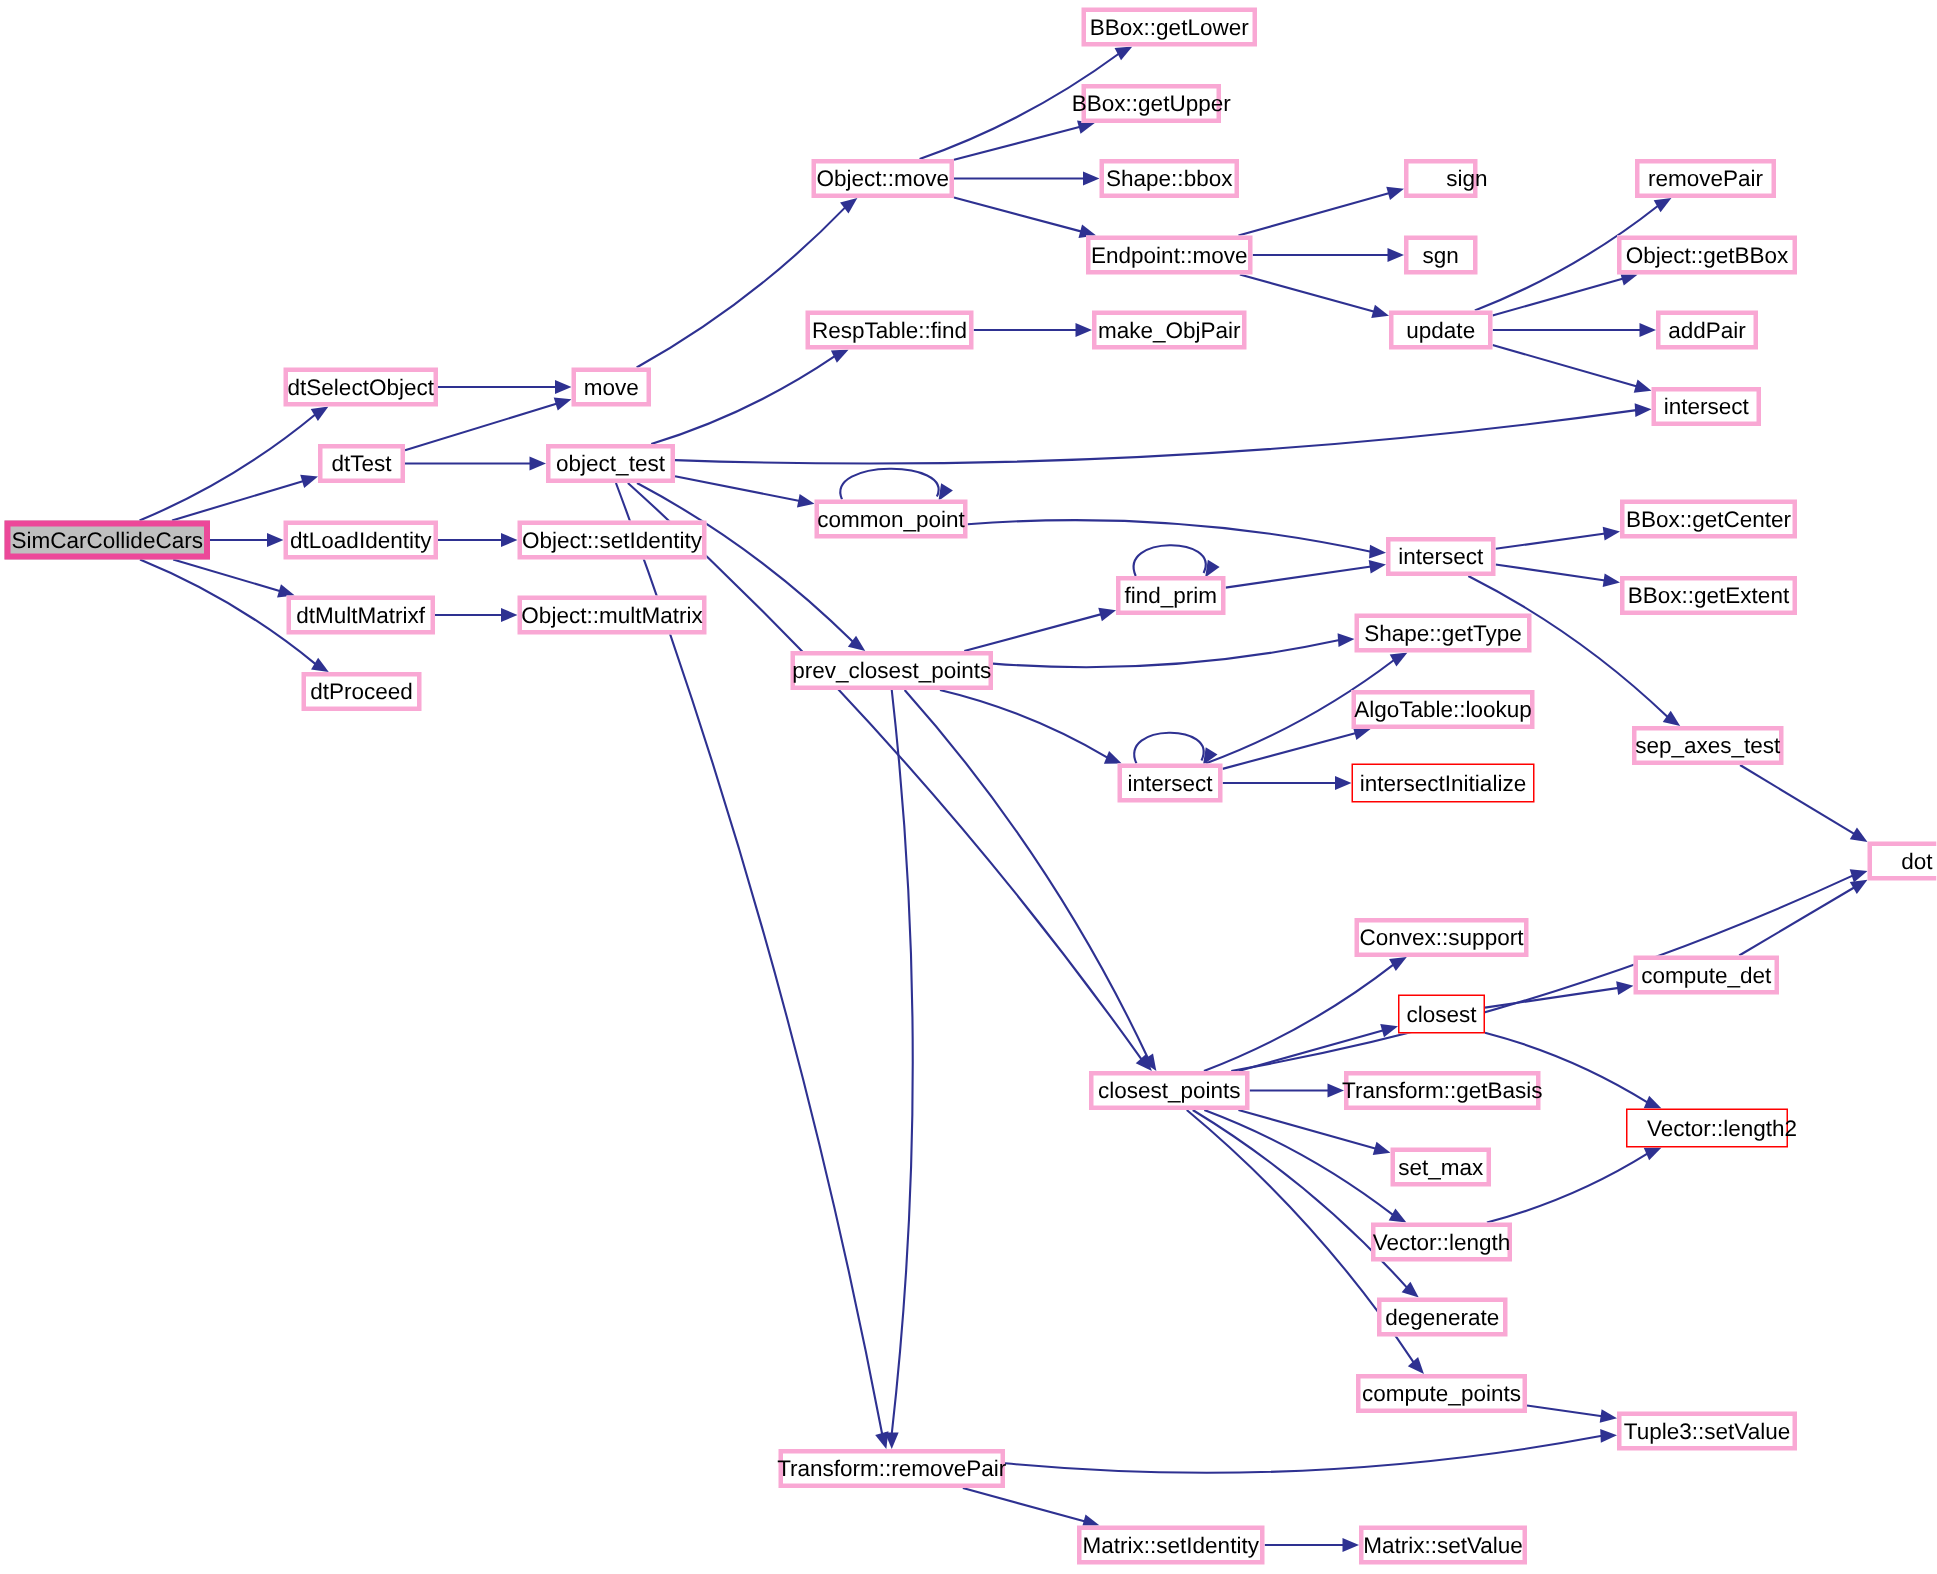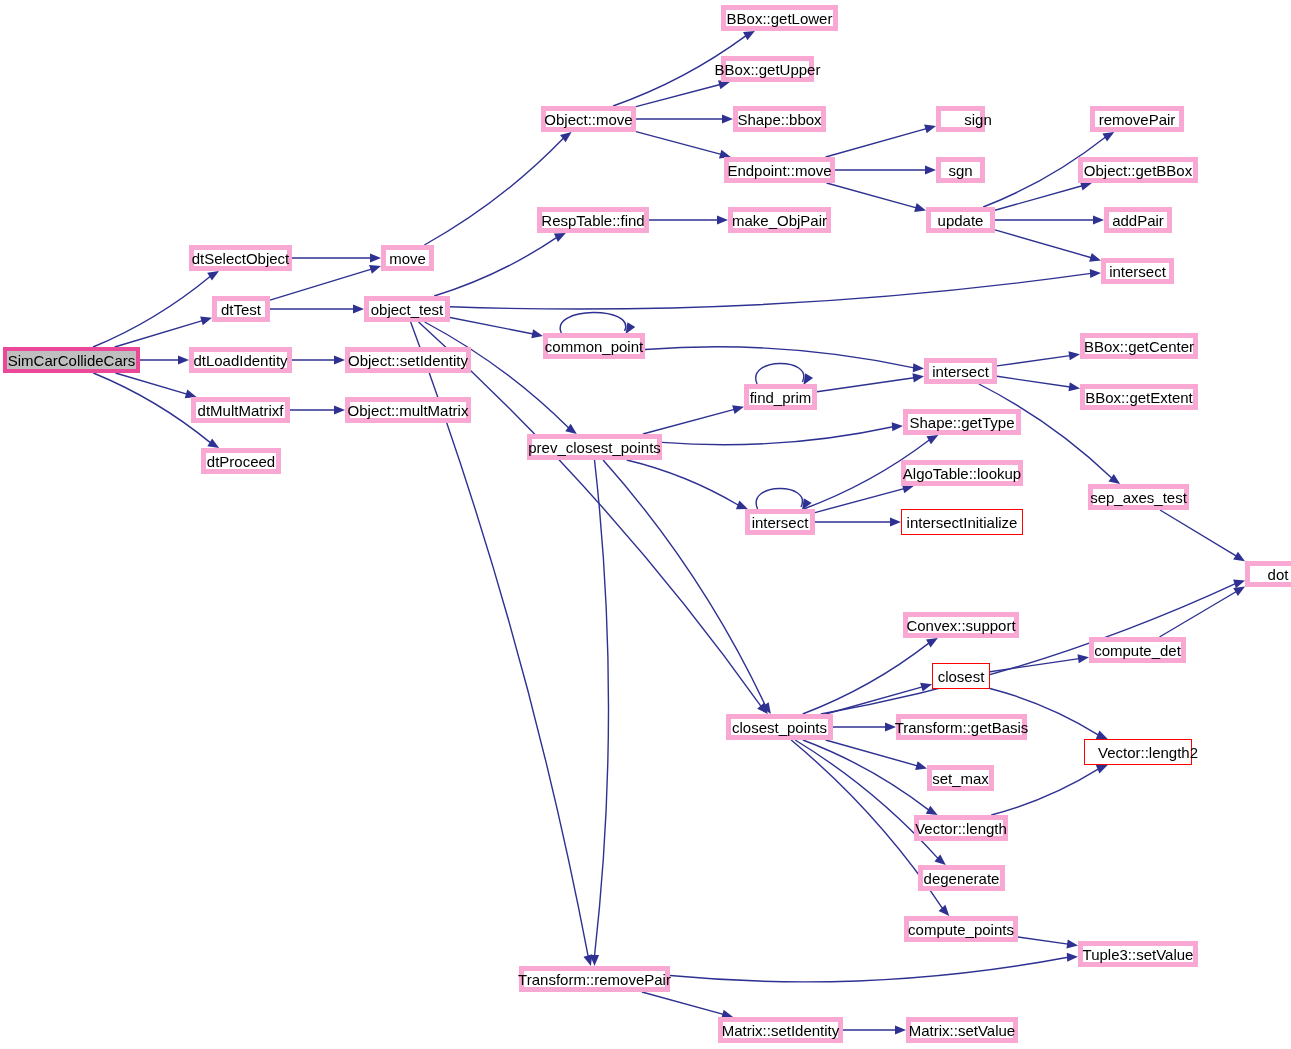--- a/index.html
+++ b/index.html
@@ -9,21 +9,21 @@
     background:#ffffff;
     font-family:"Liberation Sans","DejaVu Sans",sans-serif;
     overflow:hidden;
   }
   svg#graph{position:absolute;left:0;top:0;width:1291px;height:1049px;}
   .nodebox{
     position:absolute;
     box-sizing:border-box;
     display:flex;align-items:center;justify-content:center;
     background:#ffffff;
-    border:5px solid #f9a8d4;
+    border:3px solid #f9a8d4;
     font-size:15px;
     color:#000000;
     line-height:1;
     white-space:nowrap;
     letter-spacing:0px;
   }
   .nodebox.root{
     background:#bfbfbf;
     border:4px solid #ec4899;
   }

